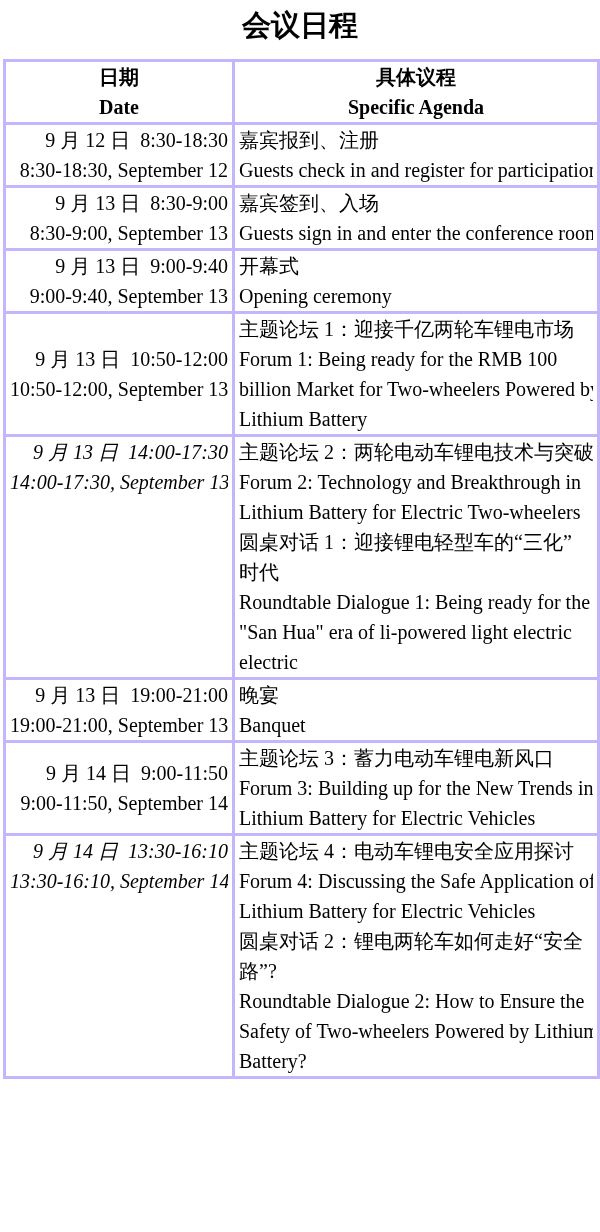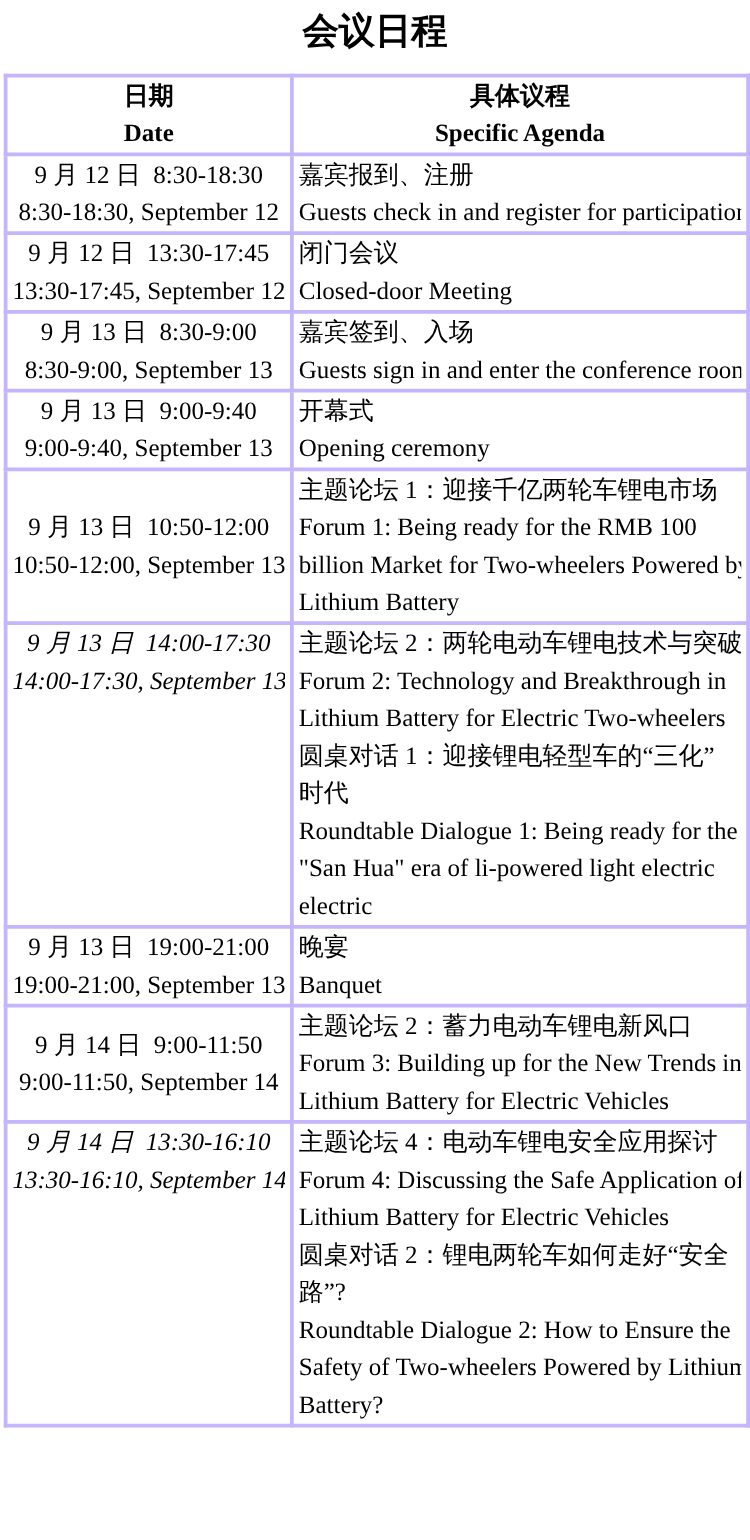--- a/index.html
+++ b/index.html
@@ -44,21 +44,21 @@
     font-size: 20px;
     line-height: 30px;
     vertical-align: middle;
     overflow: hidden;
   }
   th {
     font-weight: bold;
     text-align: center;
     height: 60px;
   }
-  td.date-cell { text-align: center; }
+  td.date-cell { text-align: right; }
   td.date-cell.top { vertical-align: top; font-style: italic; }
   td.agenda-cell { vertical-align: top; margin-left: 27px; }
   .cell-line { white-space: pre; overflow: hidden; }
 </style>
 </head>
 <body>
 
 <div class="page">
   <h1 class="title-cn">会议日程</h1>
 
@@ -81,30 +81,20 @@
     </thead>
     <tbody id="agenda-rows">
         <tr>
           <td class="date-cell">
             <div class="cell-line">9 月 12 日  8:30-18:30</div>
             <div class="cell-line">8:30-18:30, September 12</div>
           </td>
           <td class="agenda-cell">
             <div class="cell-line">嘉宾报到、注册</div>
             <div class="cell-line">Guests check in and register for participation</div>
-          </td>
-        </tr>
-        <tr>
-          <td class="date-cell">
-            <div class="cell-line">9 月 12 日  13:30-17:45</div>
-            <div class="cell-line">13:30-17:45, September 12</div>
-          </td>
-          <td class="agenda-cell">
-            <div class="cell-line">闭门会议</div>
-            <div class="cell-line">Closed-door Meeting</div>
           </td>
         </tr>
         <tr>
           <td class="date-cell">
             <div class="cell-line">9 月 13 日  8:30-9:00</div>
             <div class="cell-line">8:30-9:00, September 13</div>
           </td>
           <td class="agenda-cell">
             <div class="cell-line">嘉宾签到、入场</div>
             <div class="cell-line">Guests sign in and enter the conference room</div>
@@ -157,21 +147,21 @@
             <div class="cell-line">晚宴</div>
             <div class="cell-line">Banquet</div>
           </td>
         </tr>
         <tr>
           <td class="date-cell">
             <div class="cell-line">9 月 14 日  9:00-11:50</div>
             <div class="cell-line">9:00-11:50, September 14</div>
           </td>
           <td class="agenda-cell">
-            <div class="cell-line">主题论坛 2：蓄力电动车锂电新风口</div>
+            <div class="cell-line">主题论坛 3：蓄力电动车锂电新风口</div>
             <div class="cell-line">Forum 3: Building up for the New Trends in</div>
             <div class="cell-line">Lithium Battery for Electric Vehicles</div>
           </td>
         </tr>
         <tr>
           <td class="date-cell top">
             <div class="cell-line">9 月 14 日  13:30-16:10</div>
             <div class="cell-line">13:30-16:10, September 14</div>
           </td>
           <td class="agenda-cell">

